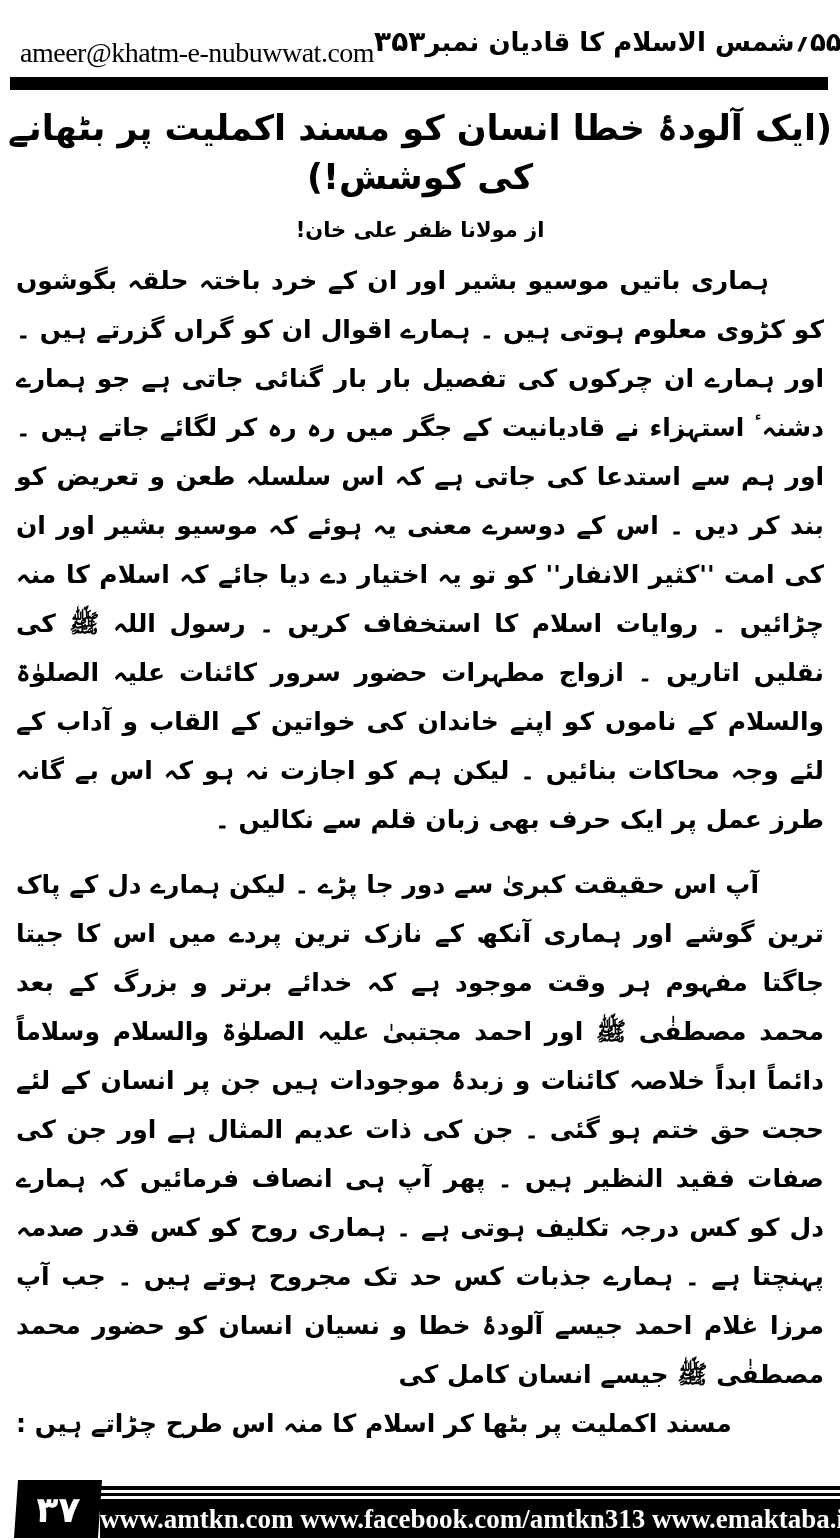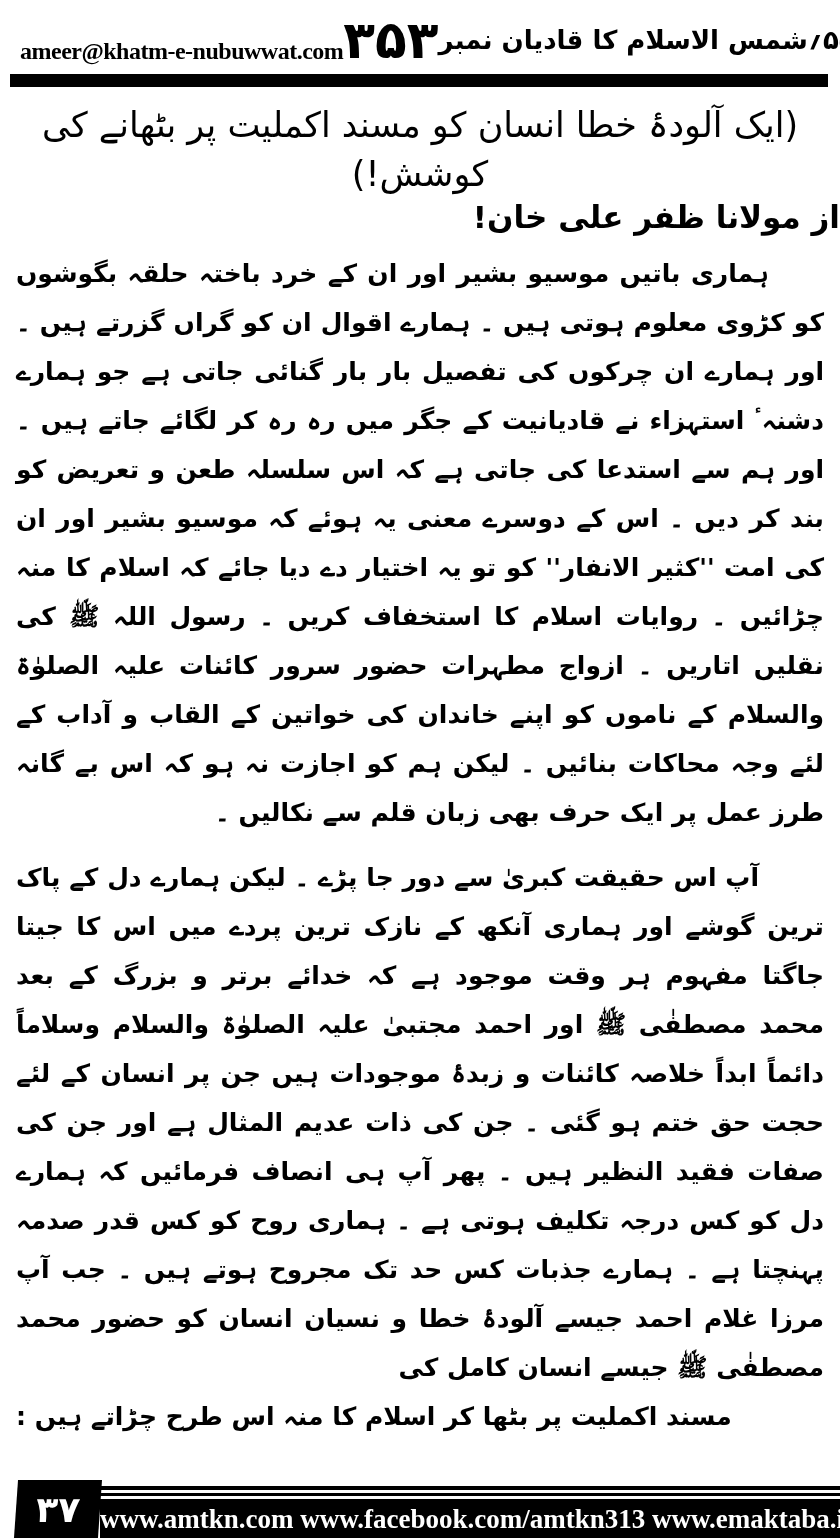--- a/index.html
+++ b/index.html
@@ -13,49 +13,49 @@
     overflow:hidden;
     font-family:"DejaVu Sans", sans-serif;
   }
   
   .header {
     display:flex; justify-content:space-between; align-items:center;
     padding:14px 18px 2px 20px;
   }
   .email {
     font-family:"Liberation Serif", serif;
-    font-weight:bold; font-size:24px; letter-spacing:-0.5px;
+    font-weight:normal; font-size:28px; letter-spacing:-0.5px;
     white-space:nowrap;
     margin-top:23px;
   }
   .hdr-num {
-    font-weight:bold; font-size:52px; line-height:1;
+    font-weight:bold; font-size:28px; line-height:1;
     direction:rtl; white-space:nowrap;
   }
   .edition {
     direction:rtl; font-weight:bold; font-size:26px;
     white-space:nowrap;
   }
   .rule { height:13px; background:#000; margin:6px 12px 0 10px; }
 
   
   .title-main {
     direction:rtl; text-align:center;
     font-size:45px; font-weight:bold; line-height:1.35;
     margin-top:20px;
   }
   .title-sub {
     direction:rtl; text-align:center;
-    font-size:35px; font-weight:normal; line-height:1.4;
+    font-size:35px; font-weight:bold; line-height:1.4;
     margin-top:14px;
   }
   .byline {
-    direction:rtl; 
-    font-size:31px; font-weight:bold;
-    margin-top:0;
+    direction:rtl; text-align:center;
+    font-size:21px; font-weight:bold;
+    margin-top:16px;
   }
 
   
   .body-text {
     direction:rtl;
     padding:0 16px;
     font-size:25px; font-weight:bold; line-height:49px;
     text-align:justify;
   }
   .para1 { margin-top:14px; text-indent:55px; }

